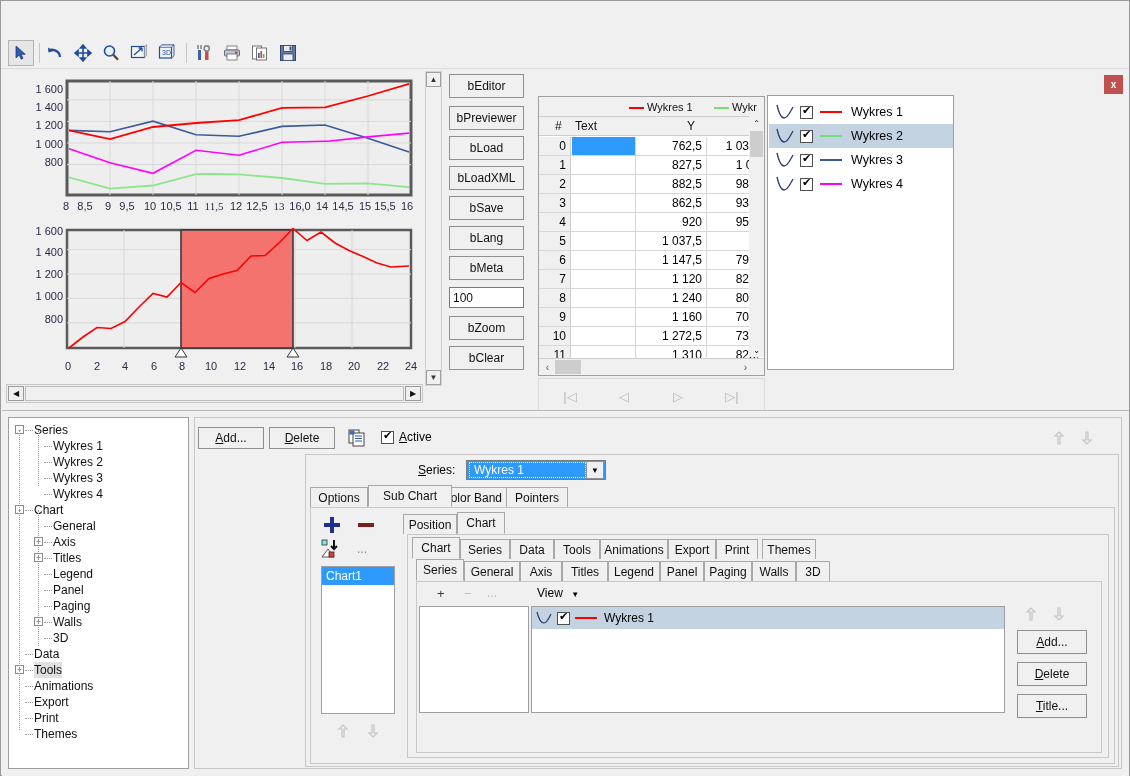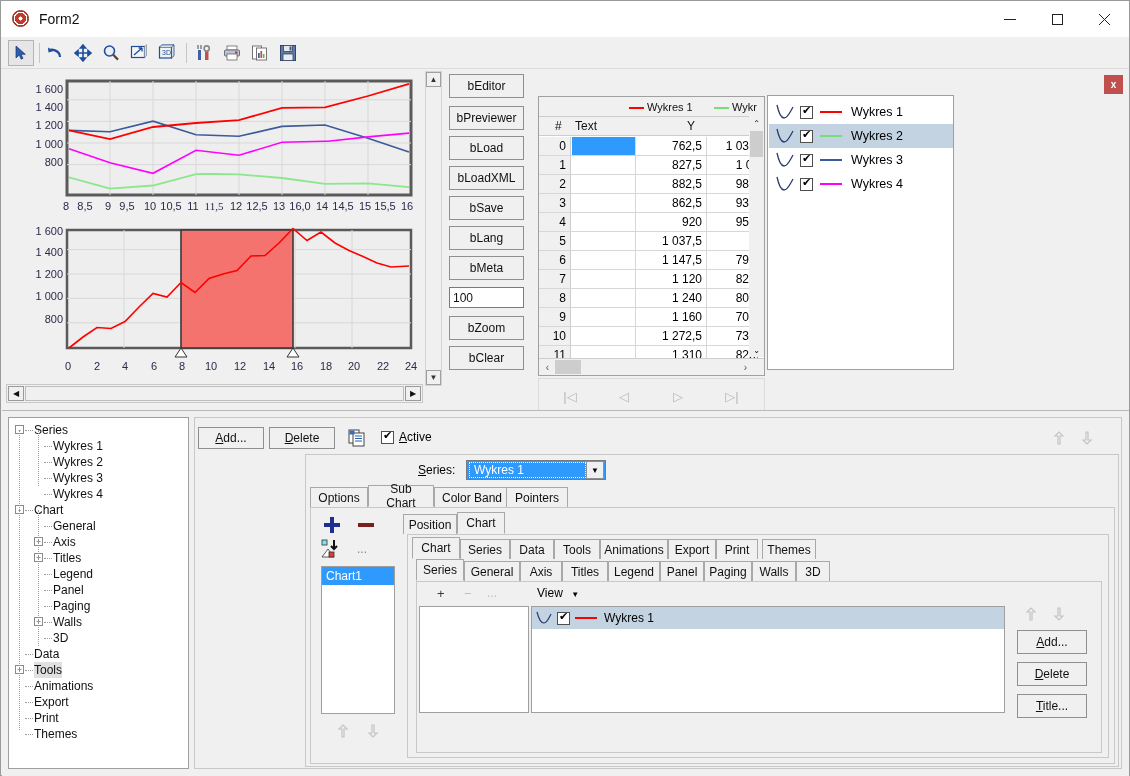--- a/index.html
+++ b/index.html
@@ -122,35 +122,20 @@
              font-size:12px; display:flex; align-items:center; justify-content:center; color:#111; padding:0 6px; }
   .minitab.active { background:#f0f0f0; border-bottom:1px solid #f0f0f0; z-index:5; }
 
   .faint { color:#b4b4b4; }
 </style>
 </head>
 <body>
 
 <div class="win">
 
-  <div class="titlebar">
-    <div class="title-ico"></div>
-    <div class="title-txt">Form2</div>
-    <div class="wbtn min">
-        <span class="mn"></span>
-      </div>
-    <div class="wbtn max">
-        <span class="mx"></span>
-      </div>
-    <div class="wbtn close">
-      <svg width="13" height="13" viewBox="0 0 13 13">
-          <path d="M1 1 L12 12 M12 1 L1 12" stroke="#222" stroke-width="1" fill="none"></path>
-        </svg>
-    </div>
-  </div>
 
   <div class="toolbar">
     <div class="tbtn sel" style="left:7px">
       <svg width="16" height="16" viewBox="0 0 16 16">
           <path d="M3 1 L3 13 L6.2 10 L8.2 14.2 L10 13.3 L8 9.3 L12.3 9.3 Z" fill="#2a5db0" stroke="#17356b" stroke-width=".7"></path>
         </svg>
     </div>
     <div class="tsep" style="left:38px"></div>
     <div class="tbtn" style="left:41px">
       <svg width="18" height="18" viewBox="0 0 18 18">
@@ -254,21 +239,21 @@
       <div class="ax-lbl-x" style="left:44px;  top:126px; width:18px;">8</div>
       <div class="ax-lbl-x" style="left:59px;  top:126px; width:26px;">8,5</div>
       <div class="ax-lbl-x" style="left:86px;  top:126px; width:18px;">9</div>
       <div class="ax-lbl-x" style="left:101px; top:126px; width:26px;">9,5</div>
       <div class="ax-lbl-x" style="left:126px; top:126px; width:22px;">10</div>
       <div class="ax-lbl-x" style="left:143px; top:126px; width:30px;">10,5</div>
       <div class="ax-lbl-x" style="left:169px; top:126px; width:22px;">11</div>
       <div class="ax-lbl-x" style="left:186px; top:126px; width:30px;font-family:Liberation Serif, serif;">11,5</div>
       <div class="ax-lbl-x" style="left:212px; top:126px; width:22px;">12</div>
       <div class="ax-lbl-x" style="left:229px; top:126px; width:30px;">12,5</div>
-      <div class="ax-lbl-x" style="left:255px; top:126px; width:22px;">13</div>
+      <div class="ax-lbl-x" style="left:255px; top:126px; width:22px;font-family:Liberation Serif, serif;">13</div>
       <div class="ax-lbl-x" style="left:272px; top:126px; width:30px;">16,0</div>
       <div class="ax-lbl-x" style="left:298px; top:126px; width:22px;">14</div>
       <div class="ax-lbl-x" style="left:315px; top:126px; width:30px;">14,5</div>
       <div class="ax-lbl-x" style="left:341px; top:126px; width:22px;">15</div>
       <div class="ax-lbl-x" style="left:357px; top:126px; width:30px;">15,5</div>
       <div class="ax-lbl-x" style="left:383px; top:126px; width:22px;">16</div>
     </div>
 
     <div class="chartbox" style="left:12px; top:158px; width:405px; height:150px;">
       <div class="ax-lbl" style="left:0px; top:86px; width:50px;">800</div>
@@ -577,21 +562,21 @@
         <div style="position:absolute;left:112px;top:8px;font-size:12px;">
           <u>S</u>eries:
         </div>
         <div class="cmb" style="left:160px; top:5px; width:140px;">
           <span class="cmb-txt">Wykres 1</span>
           <span class="cmb-arr">▼</span>
         </div>
 
         <div style="position:absolute;left:4px;top:30px;width:805px;height:22px;">
           <div class="minitab" style="left:0px;   top:2px; width:58px;">Options</div>
-          <div class="minitab active" style="left:58px;  top:0px; width:66px; height:22px;text-align:center;">Sub Chart</div>
+          <div class="minitab active" style="left:58px;  top:0px; width:84px; height:22px;">Sub Chart</div>
           <div class="minitab" style="left:124px; top:2px; width:76px;">Color Band</div>
           <div class="minitab" style="left:196px; top:2px; width:62px;">Pointers</div>
         </div>
 
         <div style="position:absolute;left:4px;top:52px;width:805px;height:257px;border:1px solid #c8c8c8;background:#f0f0f0;">
 
           <div style="position:absolute;left:10px;top:6px;width:24px;height:22px;">
             <svg width="22" height="22" viewBox="0 0 22 22">
                 <path d="M9 3 h4 v6 h6 v4 h-6 v6 h-4 v-6 h-6 v-4 h6 z" fill="#1f2f8f"></path>
               </svg>

